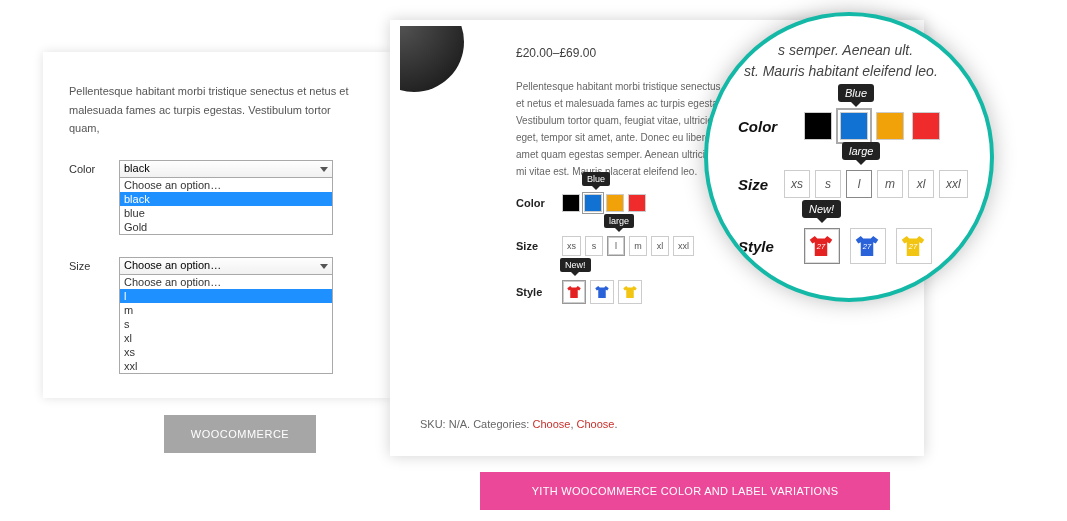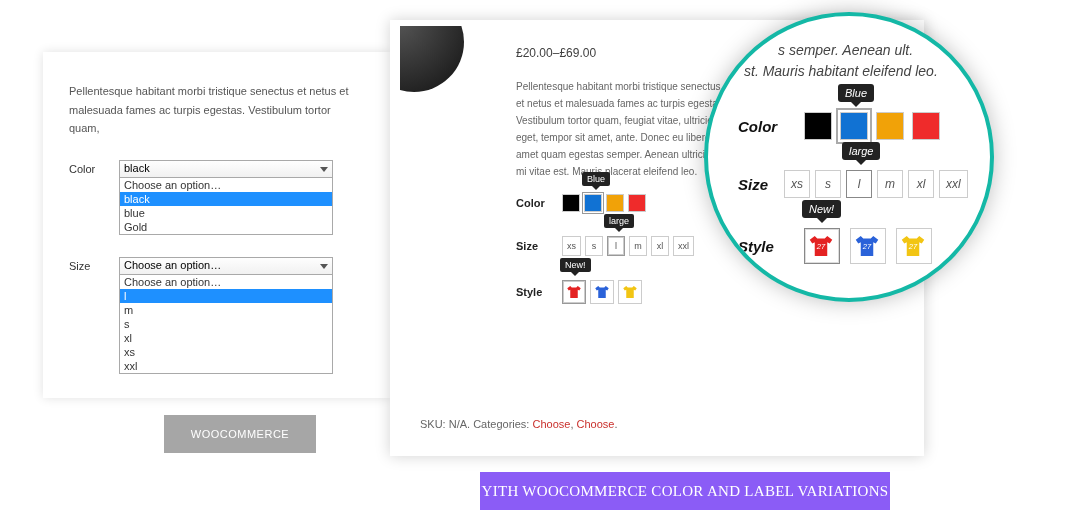--- a/index.html
+++ b/index.html
@@ -34,21 +34,21 @@
 .size-box{min-width:18px;height:20px;padding:0 4px;border:1px solid #ccc;font-size:9px;display:flex;align-items:center;justify-content:center;color:#555;}
 .size-box.active{border:1px solid #999;box-shadow:0 0 0 1px #ccc inset;}
 .shirt{width:24px;height:24px;border:1px solid #ccc;padding:1px;display:flex;align-items:center;justify-content:center;}
 .shirt.active{border:1px solid #999;box-shadow:0 0 0 1px #ccc inset;}
 .shirt svg{width:18px;height:18px;}
 .sku-line{position:absolute;bottom:26px;left:30px;font-size:11px;color:#666;}
 .sku-line a{color:#c9302c;text-decoration:none;}
 
 
 .badge-grey{position:absolute;left:164px;top:415px;width:152px;height:38px;background:#a6a6a6;color:#fff;display:flex;align-items:center;justify-content:center;font-size:11px;letter-spacing:0.5px;}
-.badge-green{position:absolute;left:480px;top:472px;width:410px;height:38px;background:#8b5cf6;color:#fff;display:flex;align-items:center;justify-content:center;font-size:15px;letter-spacing:0.3px;font-family:Liberation Serif, serif;}
+.badge-green{position:absolute;left:480px;top:472px;width:410px;height:38px;background:#ec4899;color:#fff;display:flex;align-items:center;justify-content:center;font-size:11px;letter-spacing:0.3px;}
 
 
 .mag{position:absolute;left:704px;top:12px;width:290px;height:290px;border-radius:50%;background:#fff;box-shadow:0 0 22px rgba(0,0,0,0.25);border:4px solid #14b8a6;overflow:hidden;font-style:italic;}
 .mag-inner{position:absolute;inset:0;padding:24px 26px 24px 30px;}
 .mag-desc{font-size:14px;color:#444;line-height:1.5;text-align:left;padding-left:40px;}
 .mag-row{display:flex;align-items:center;margin-top:22px;gap:16px;position:relative;}
 .mag-row .mlbl{font-size:15px;font-weight:700;color:#111;width:50px;}
 .mswatches{display:flex;gap:8px;position:relative;}
 .msw{width:28px;height:28px;border:1px solid #ccc;}
 .msw.active{outline:2px solid #aaa;outline-offset:2px;}

